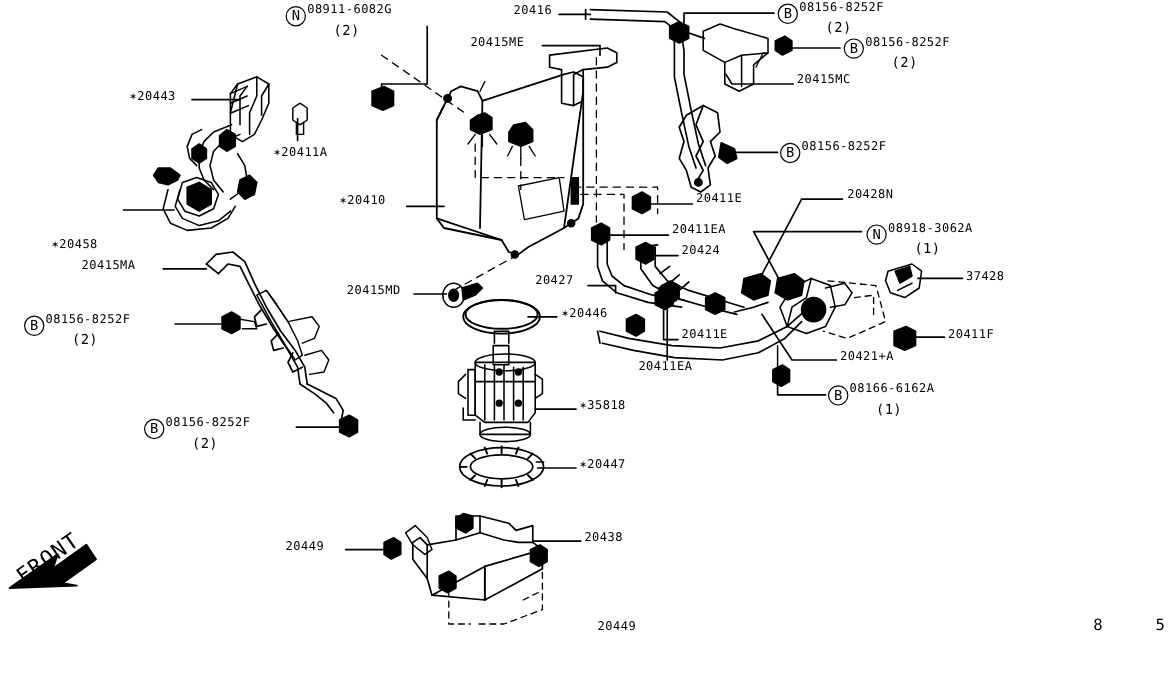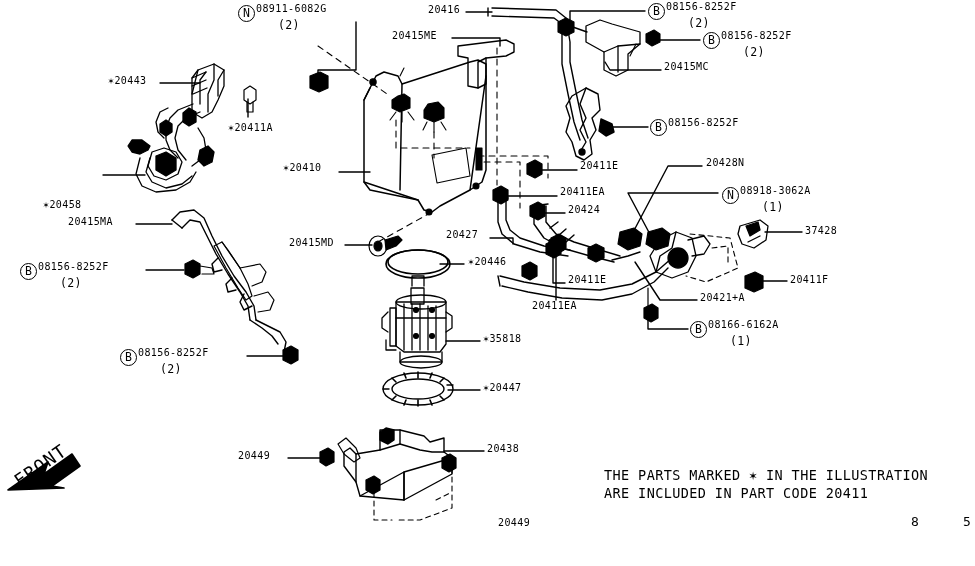--- a/index.html
+++ b/index.html
@@ -398,23 +398,19 @@
       <div class="lbl" style="left: 483px; top: 334px;">✶35818</div>
       <div class="circ" style="left: 120px; top: 349px;">B</div>
       <div class="lbl" style="left: 138px; top: 348px;">08156-8252F</div>
       <div class="lbl qty" style="left: 160px; top: 363px;">(2)</div>
       <div class="lbl" style="left: 483px; top: 383px;">✶20447</div>
       <div class="lbl" style="left: 238px; top: 451px;">20449</div>
       <div class="lbl" style="left: 487px; top: 444px;">20438</div>
       <div class="lbl" style="left: 498px; top: 518px;">20449</div>
     </div>
 
-<div class="note" style="left:604px;top:466px;">
-  <div>THE PARTS MARKED ✶ IN THE ILLUSTRATION</div>
-  <div>ARE INCLUDED IN PART CODE  20411</div>
-</div>
 
 <div class="pg" style="left:911px;top:514px;">8</div>
 <div class="pg" style="left:963px;top:514px;">5</div>
 
 <div class="front" style="left:22px;top:470px;">FRONT</div>
 
 </div>
 
 </body></html>

